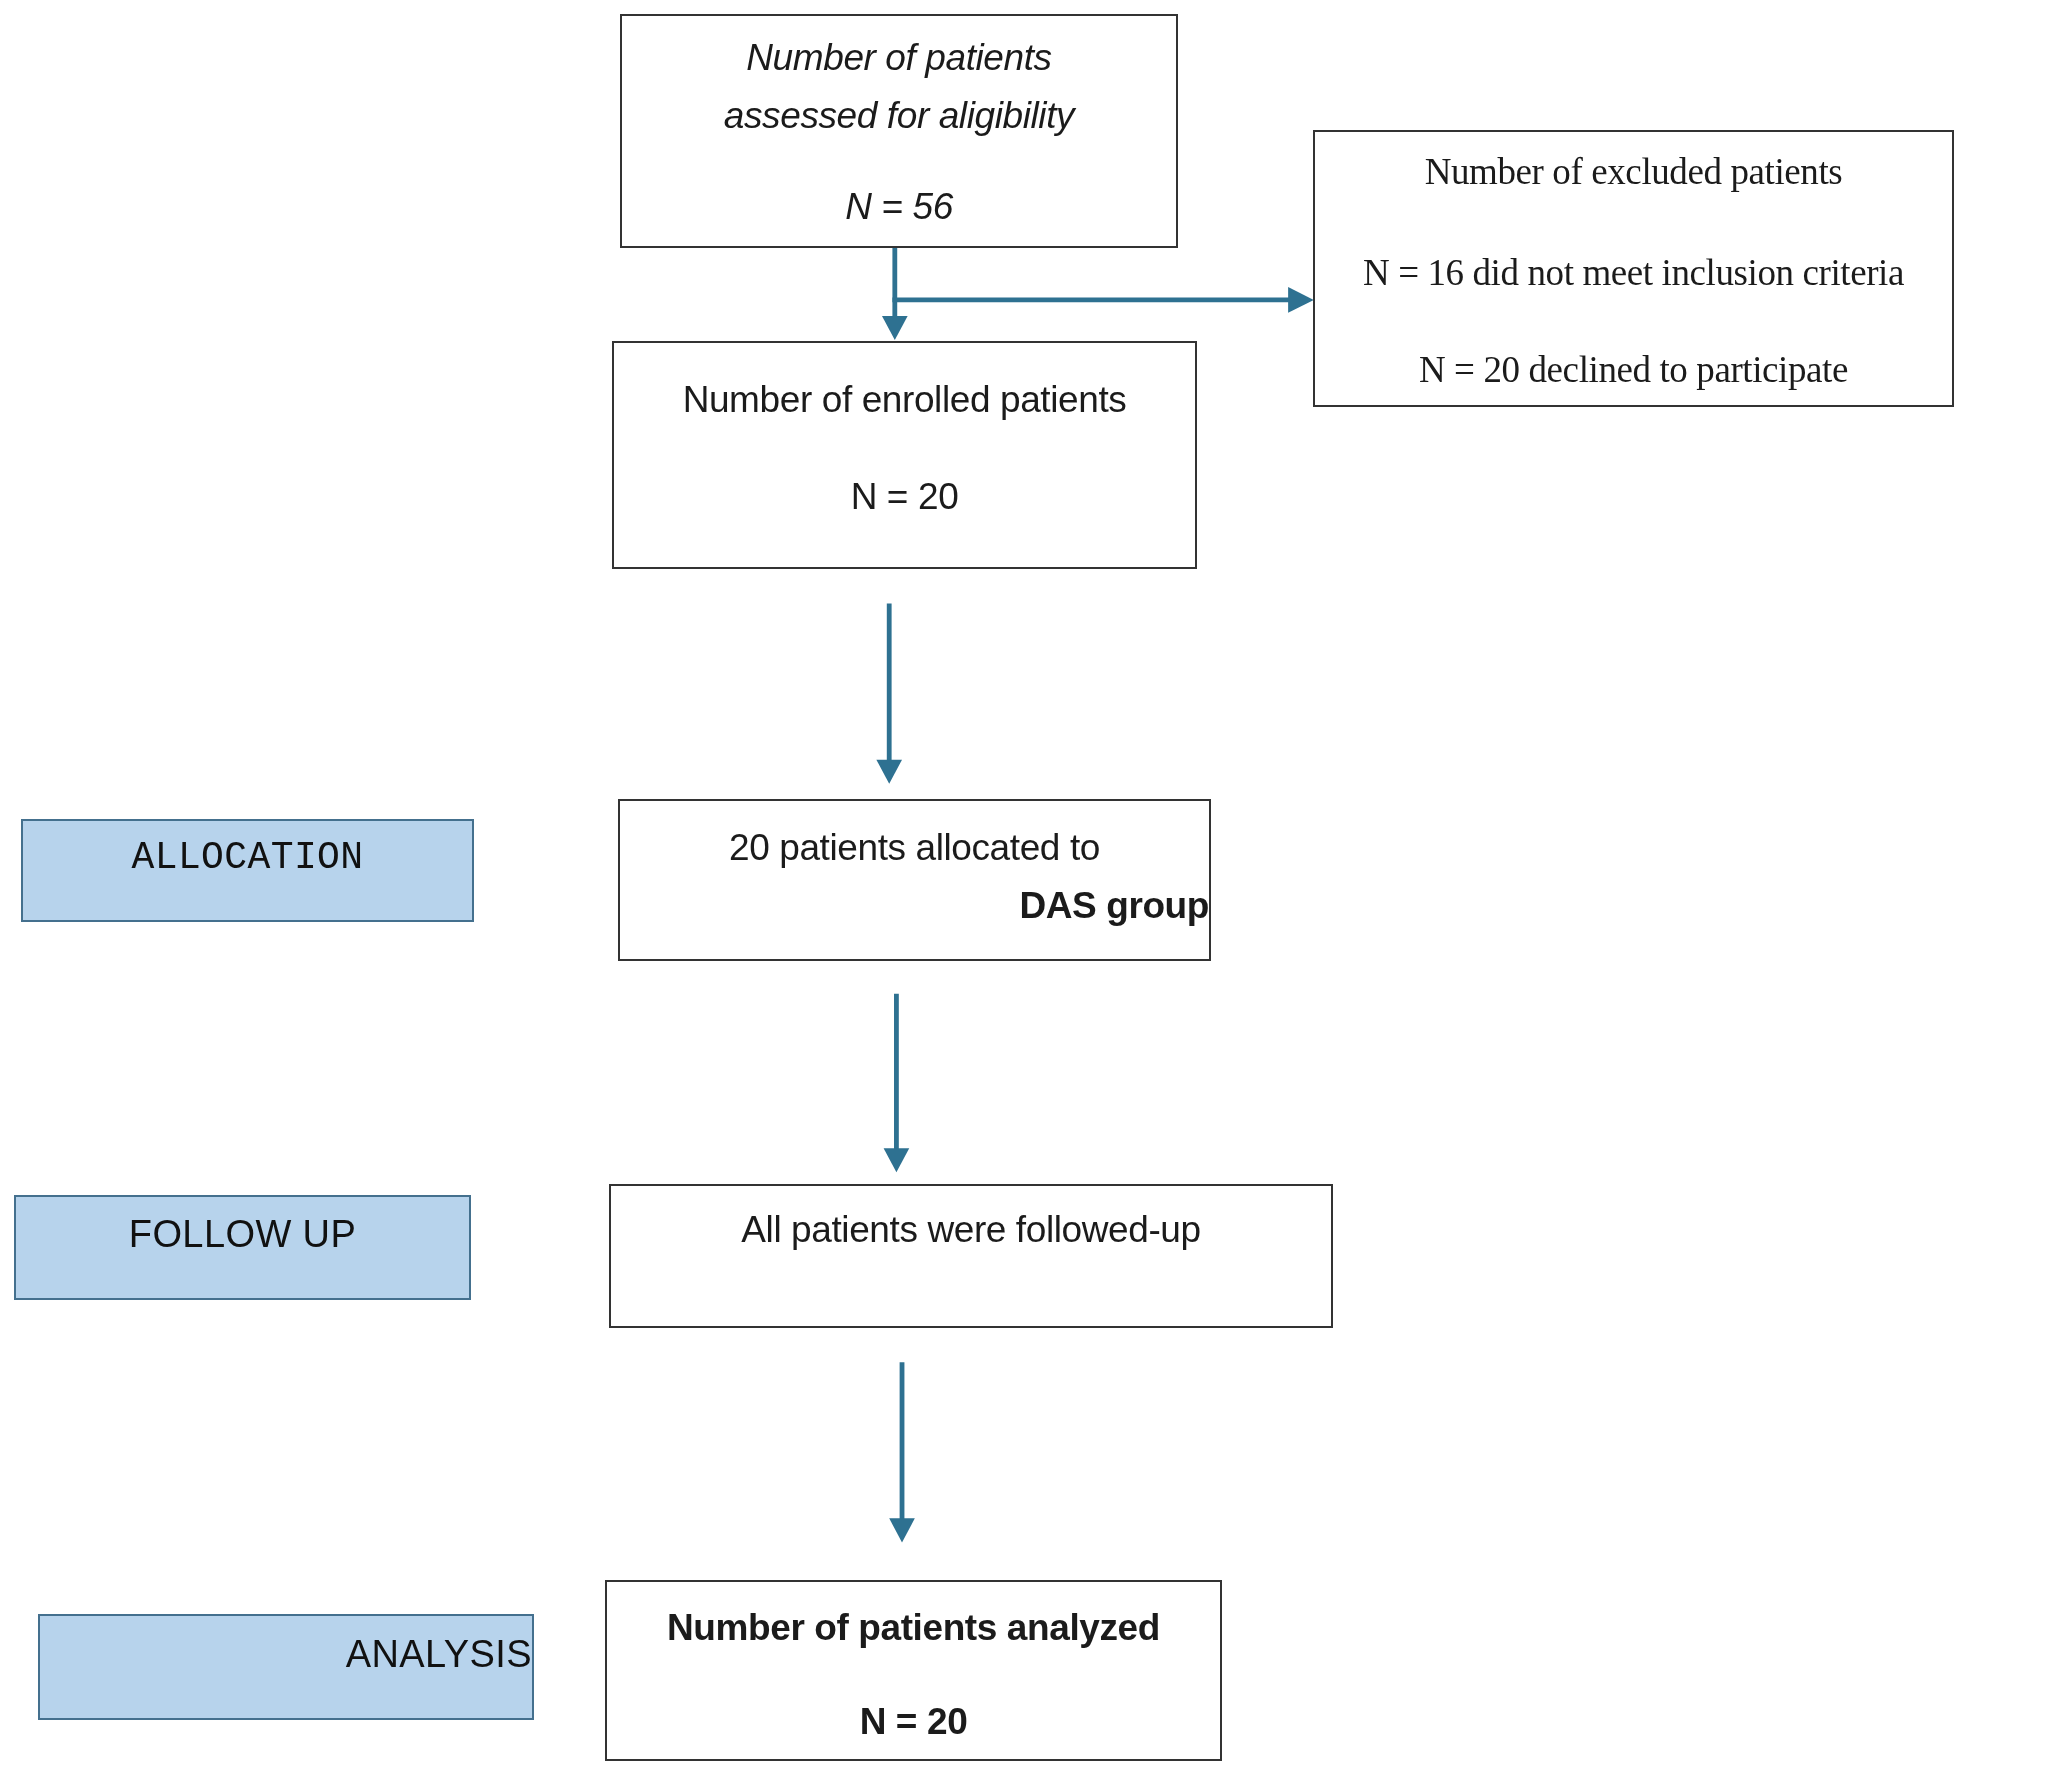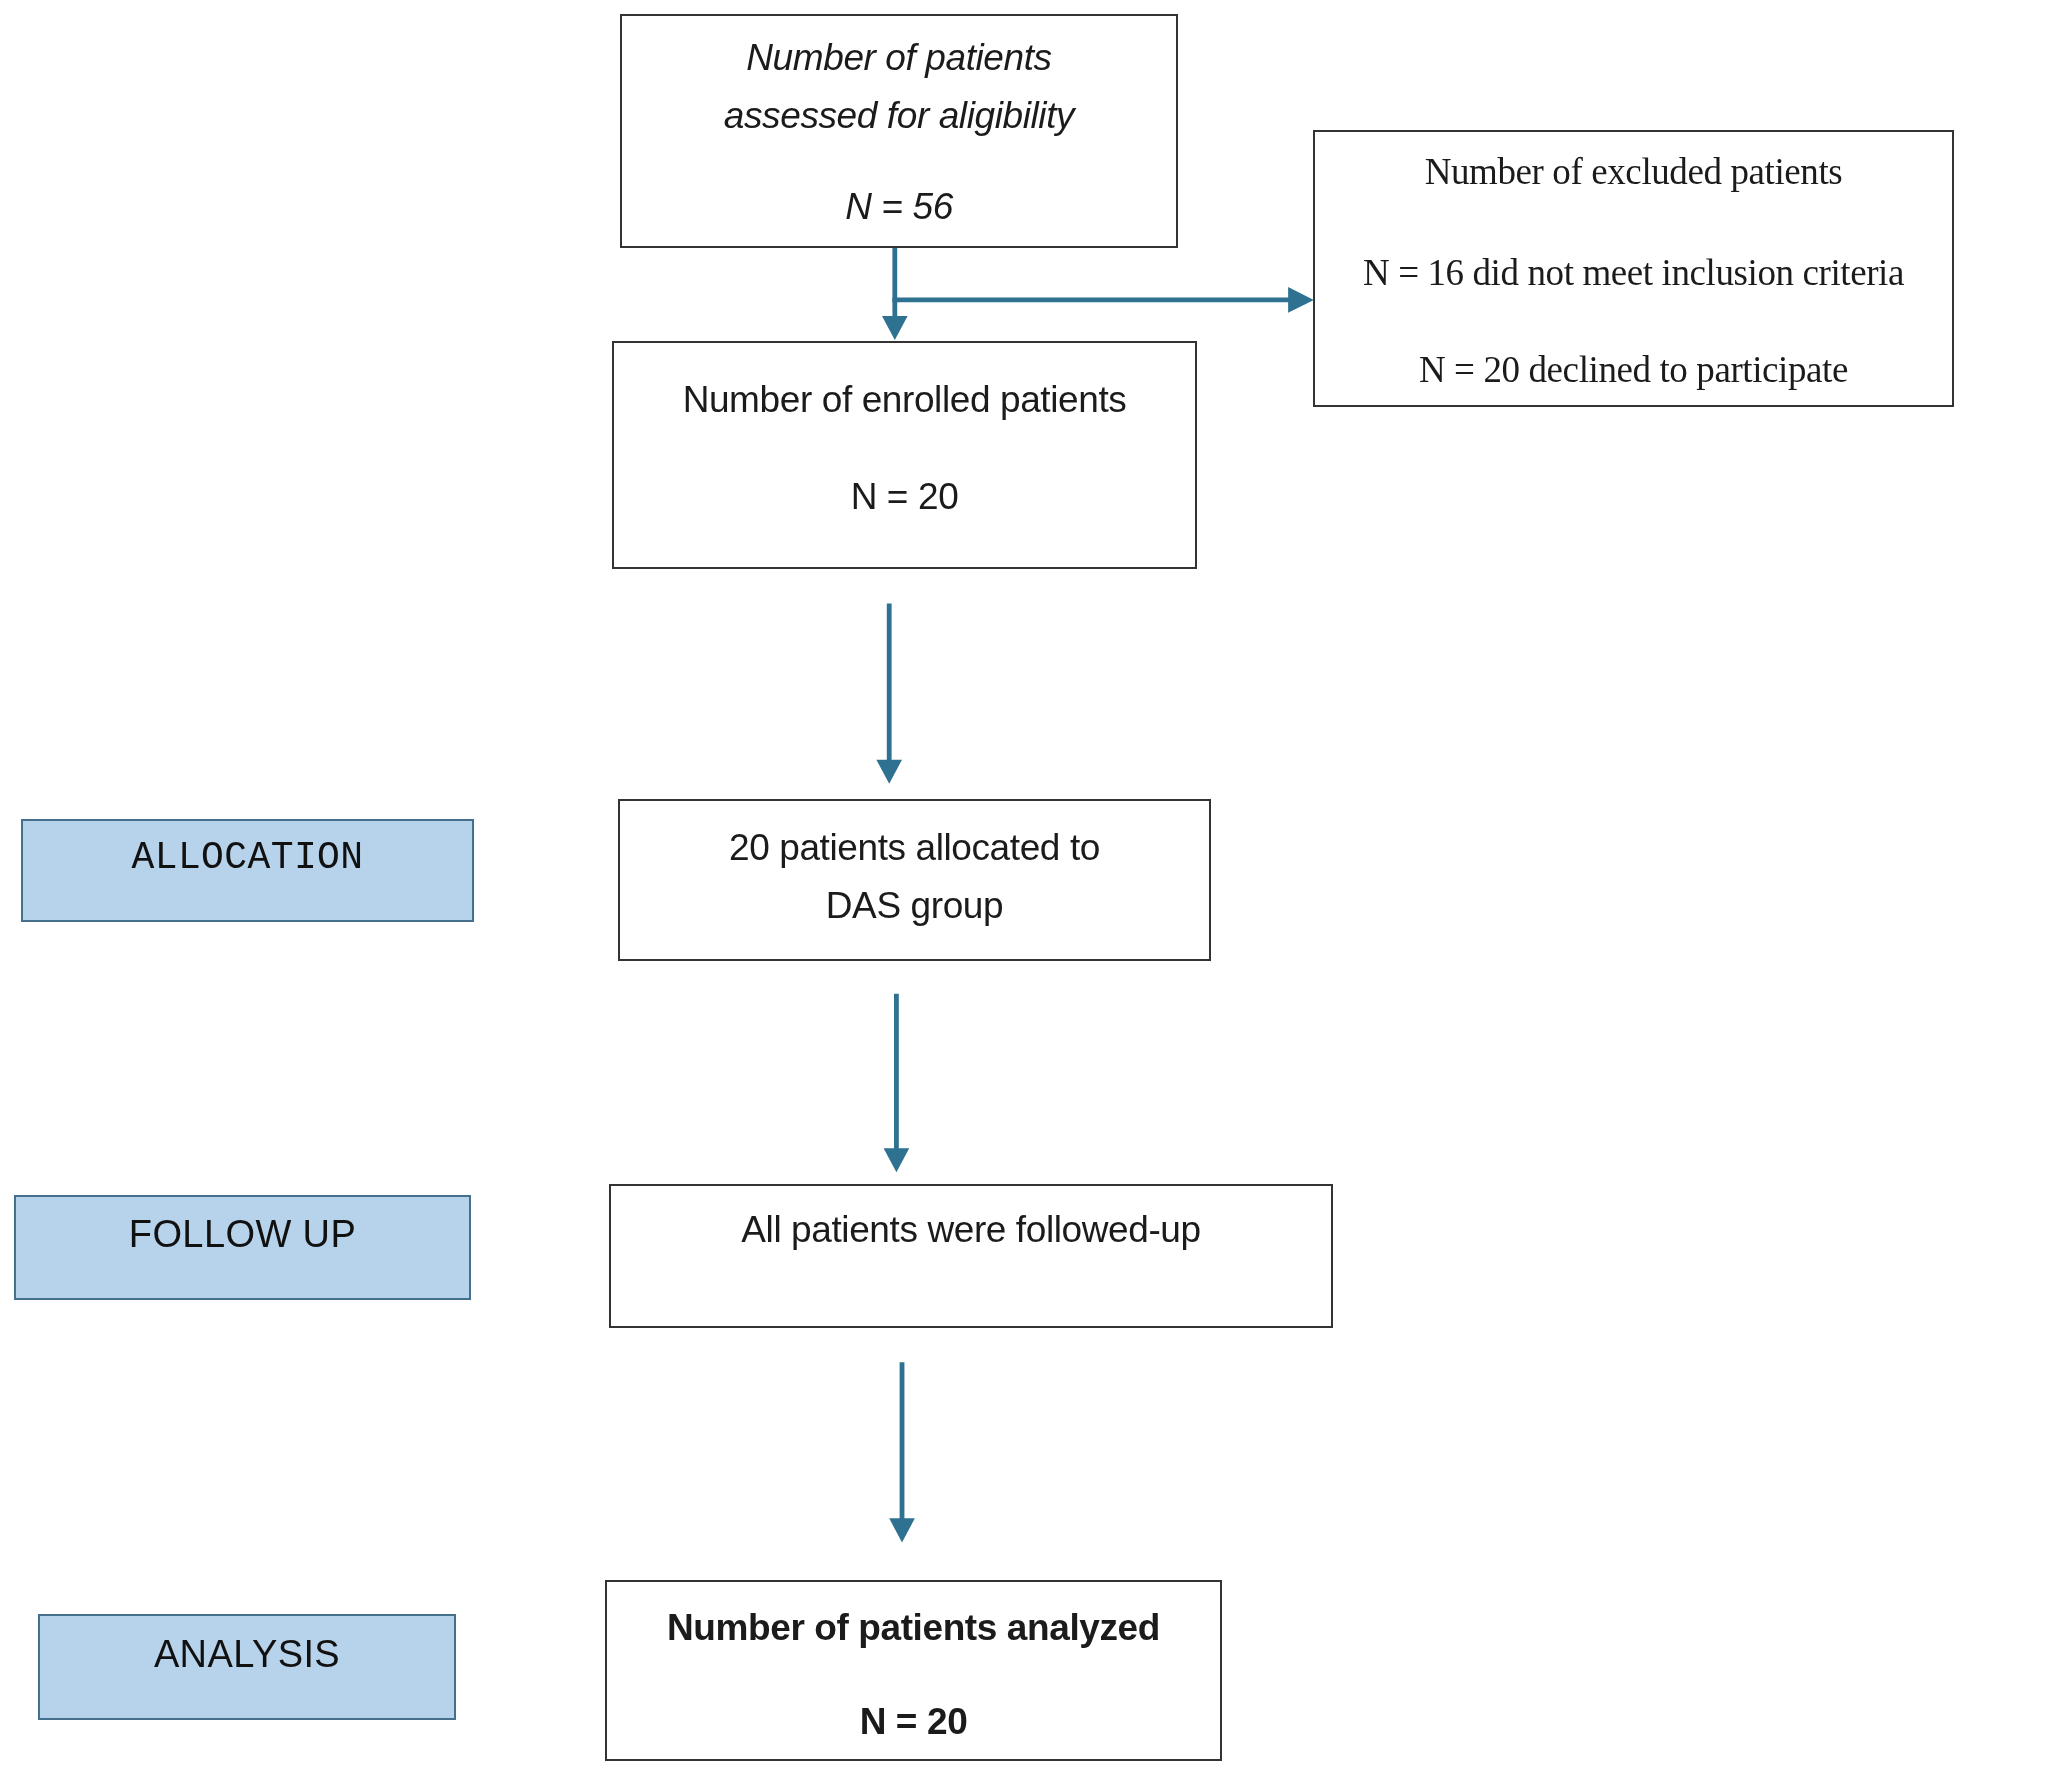--- a/index.html
+++ b/index.html
@@ -19,21 +19,21 @@
     position:absolute;
     background:#ffffff;
     border:2.4px solid #333333;
     box-sizing:border-box;
     text-align:center;
     font-size:37px;
     line-height:48px;
     letter-spacing:-0.4px;
   }
   .wbox .row{display:block;}
-  .bold{font-weight:normal;}
+  .bold{font-weight:bold;text-align:right;}
   .stage{
     position:absolute;
     background:#B7D3EC;
     border:2.4px solid #44708E;
     box-sizing:border-box;
     display:flex;
     align-items:center;
     justify-content:center;
     padding-bottom:26px;
     font-size:38px;
@@ -49,21 +49,21 @@
   #box-enrolled{left:612px;top:341px;width:585px;height:228px;padding-top:33px;}
   #box-enrolled .count{margin-top:49px;}
   #box-allocation{left:618px;top:799px;width:593px;height:162px;padding-top:23px;}
   #box-allocation .group{margin-top:10.4px;}
   #box-followup{left:609px;top:1184px;width:724px;height:144px;padding-top:20px;}
   #box-analysis{left:605px;top:1580px;width:617px;height:181px;padding-top:22.4px;font-weight:bold;}
   #box-analysis .count{margin-top:46px;}
   
   #label-allocation{left:21px;top:819px;width:453px;height:103px;font-family:Liberation Mono, monospace;}
   #label-followup{left:14px;top:1195px;width:457px;height:105px;}
-  #label-analysis{left:38px;top:1614px;width:418px;height:106px;}
+  #label-analysis{left:38px;top:1614px;width:496px;height:106px;justify-content:flex-end;}
 </style>
 </head>
 <body>
 
 <div class="canvas">
 
   <svg class="arrows" width="2066" height="1771" viewBox="0 0 2579 2210" xmlns="http://www.w3.org/2000/svg">
 
     <line class="arrow-line" x1="1117" y1="306" x2="1117" y2="396"></line>
     <polygon class="arrow-head" points="1101,394 1133,394 1117,424"></polygon>

